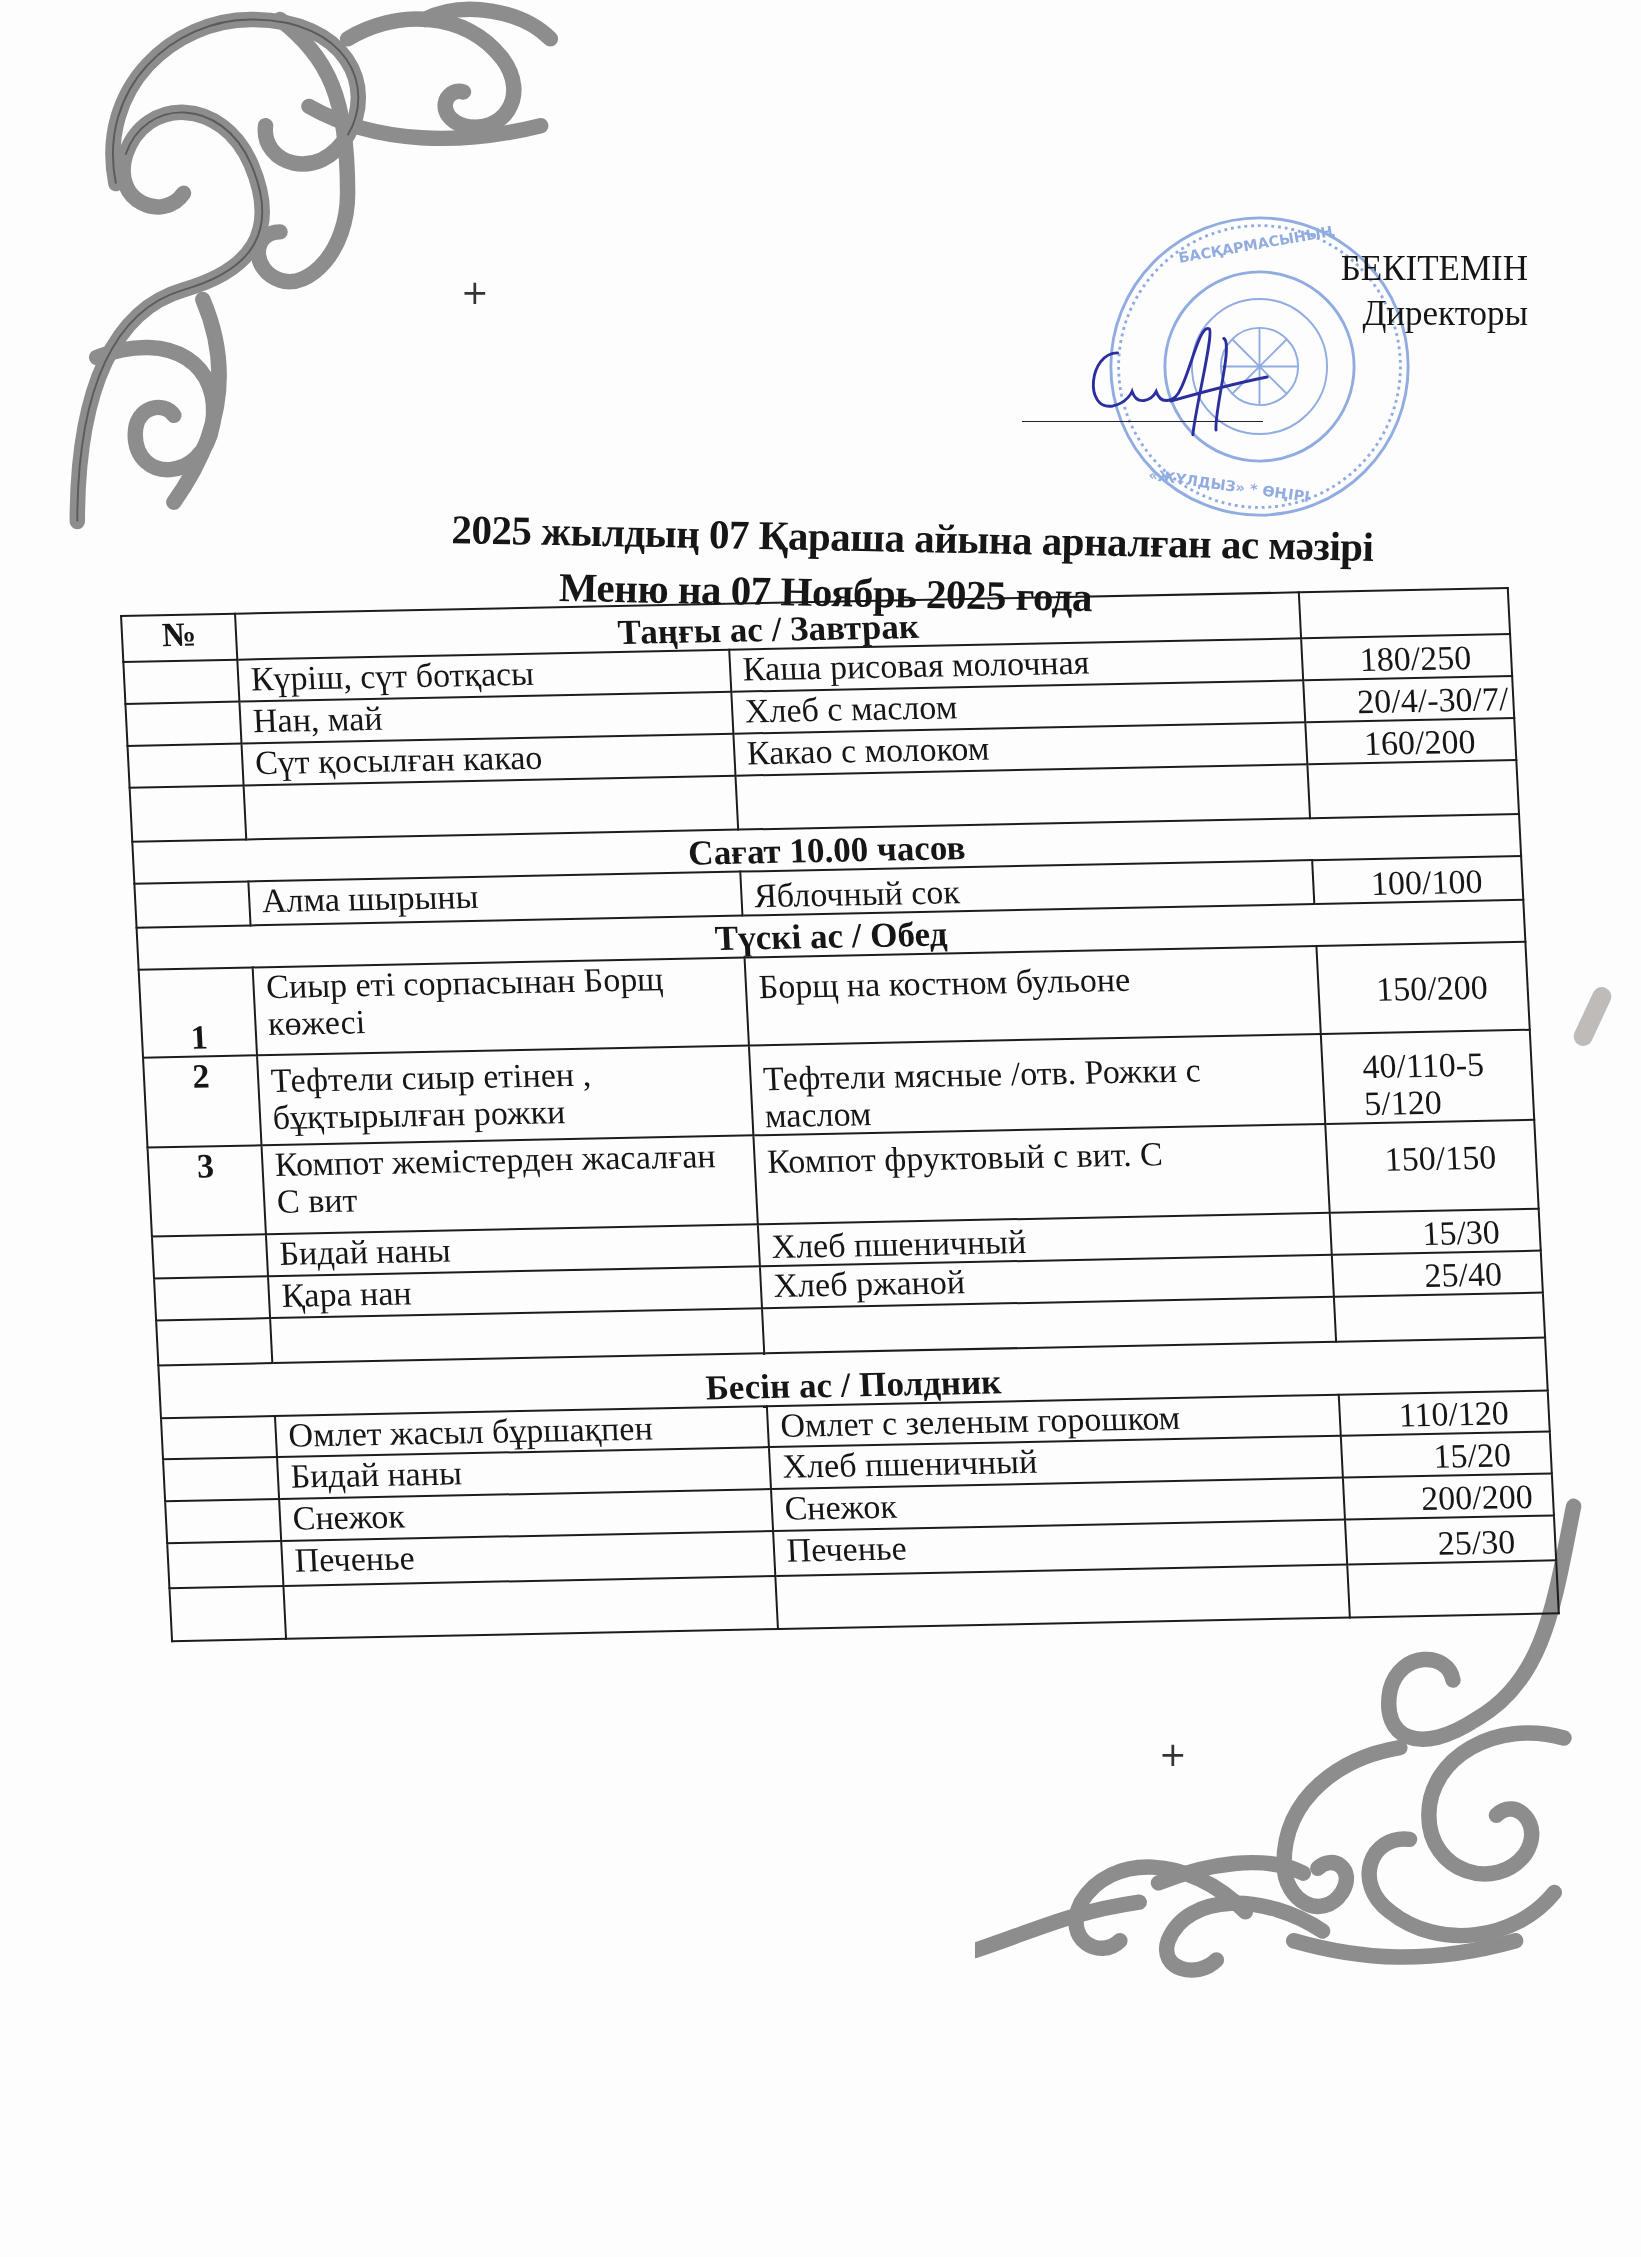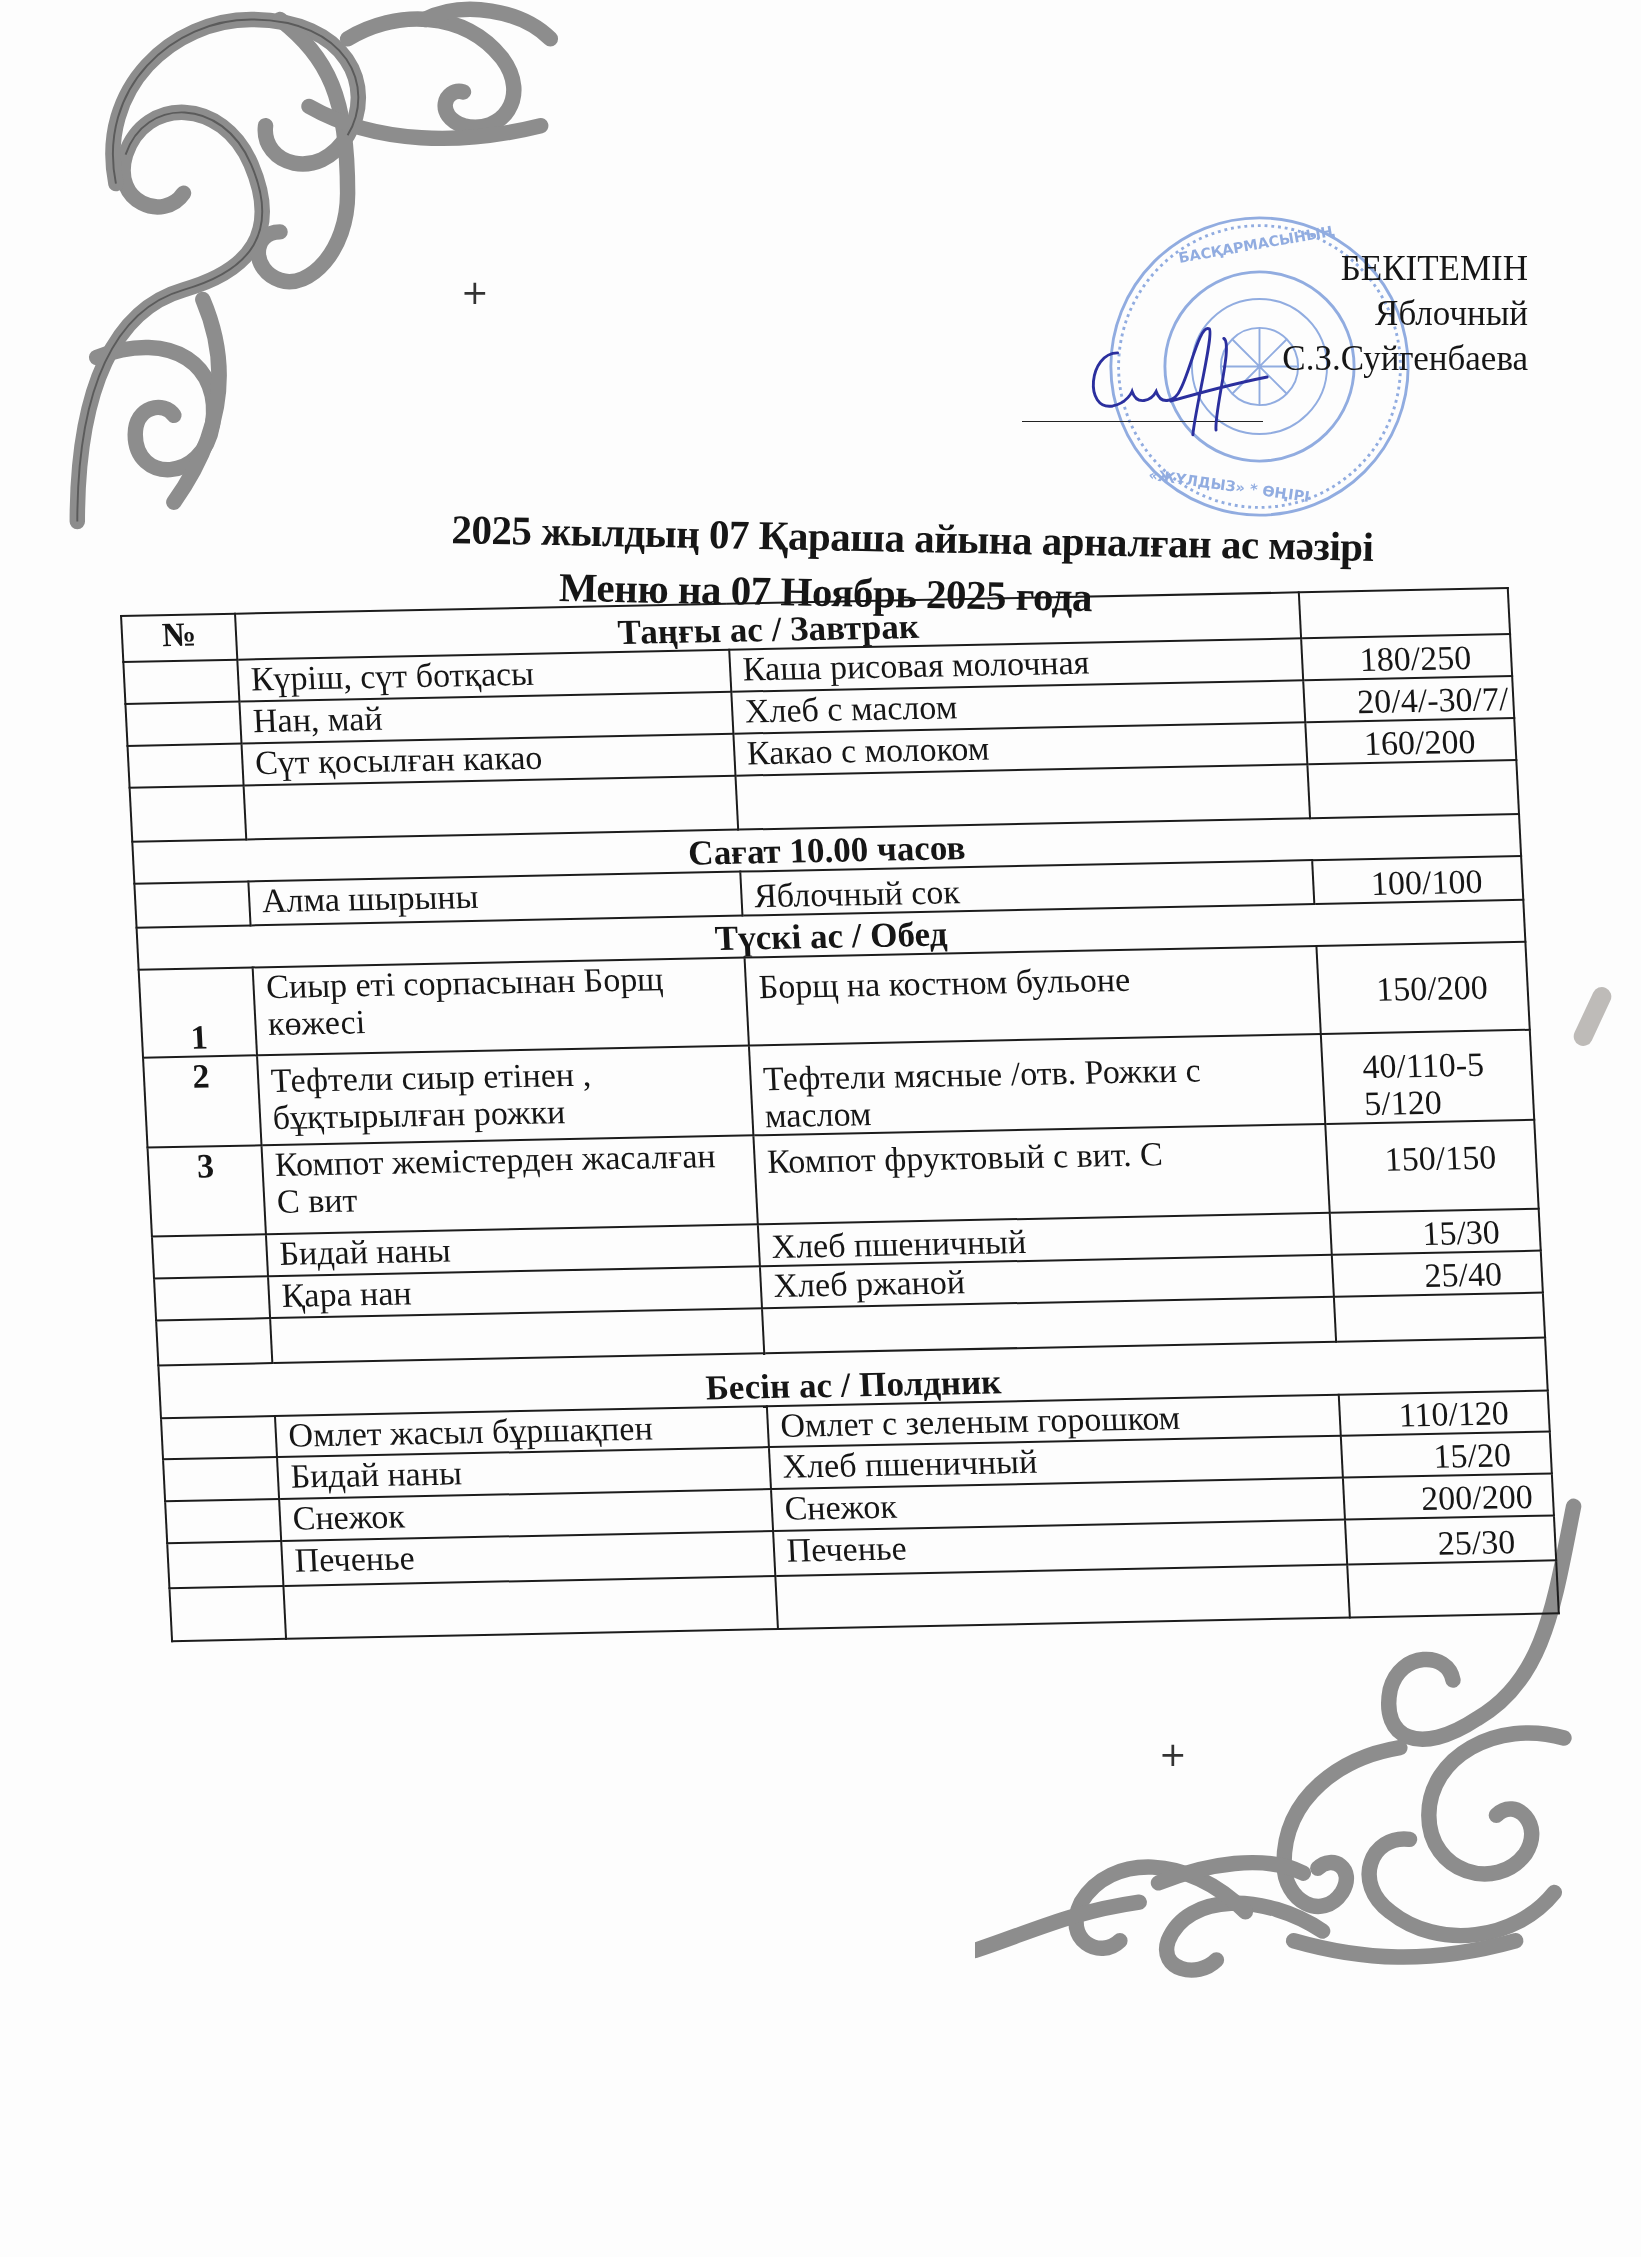--- a/index.html
+++ b/index.html
@@ -88,22 +88,21 @@
     <text x="60" y="290" transform="rotate(8 158 158)">«ЖҰЛДЫЗ» * ӨҢІРІ</text>
   </g>
 </svg>
 <svg class="signature" viewBox="0 0 200 130">
   <path d="M40 40 C 10 40, 5 100, 35 95 C 50 92, 55 80, 55 80 C 60 95, 75 90, 80 80 C 85 95, 100 90, 105 78 C 115 60, 125 10, 135 15 C 140 20, 120 100, 118 125 M 150 25 C 160 30, 140 100, 142 120 M 95 90 C 130 80, 170 70, 195 65" fill="none" stroke="#2b2f9e" stroke-width="3" stroke-linecap="round"></path>
 </svg>
 <div class="sig-line"></div>
 
 <div class="approve">
   <div>БЕКІТЕМІН</div>
-  <div>Яблочный</div>
-  <div>С.З.Суйгенбаева</div>
+  <div>Директоры</div>
 </div>
 
 <div class="title title1">2025 жылдың  07 Қараша   айына арналған ас мәзірі</div>
 <div class="title title2">Меню на 07  Ноябрь   2025 года</div>
 
 <div class="table-wrap">
 <table class="menu">
   <colgroup>
         <col class="c-num">
         <col class="c-kz">

